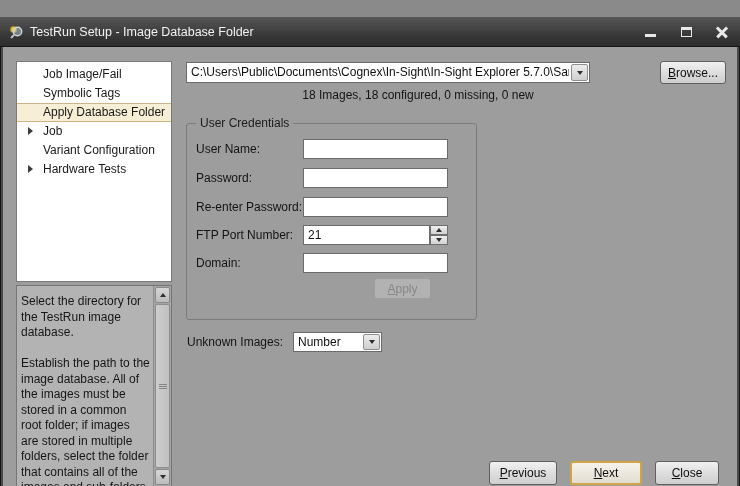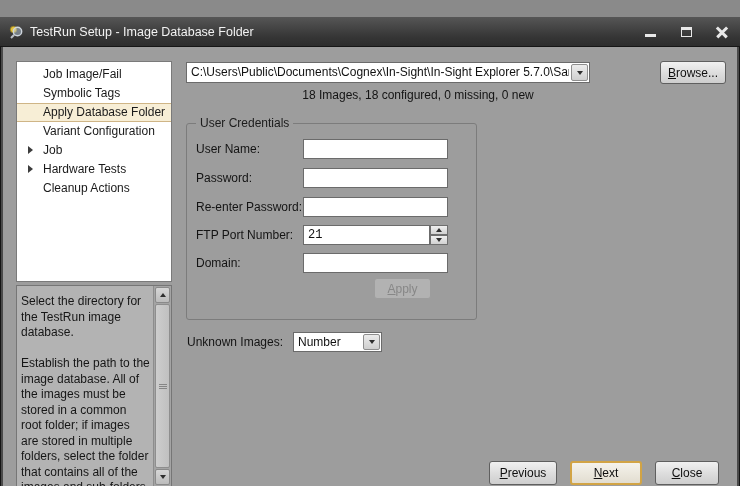--- a/index.html
+++ b/index.html
@@ -138,21 +138,21 @@
     left:186px; top:106px; width:291px; height:197px;
     border:1px solid #7c7c7c; border-radius:3px;
   }
   .group-title {
     position:absolute; left:9px; top:-8px; padding:0 4px;
     background:#9d9d9d; font-size:12px; color:#1c1c1c;
   }
   .fld-label { font-size:12px; color:#141414; line-height:20px; white-space:nowrap; }
   .txt {
     position:absolute; background:#fff; border:1px solid #6b6b6b;
-    font-family:Liberation Mono, monospace; font-size:12px; color:#111;
+    font-family:Liberation Sans, sans-serif; font-size:12px; color:#111;
     padding:8px 4px; outline:none;
   }
   .spin {
     position:absolute; width:18px; height:20px;
   }
   .spin-btn {
     position:absolute; left:0; right:0; height:10px;
     background:linear-gradient(#efefef,#d2d2d2); border:1px solid #6f6f6f;
     display:flex; align-items:center; justify-content:center;
   }
@@ -204,32 +204,29 @@
     <div class="tree-item">
       <span>Job Image/Fail</span>
     </div>
     <div class="tree-item">
       <span>Symbolic Tags</span>
     </div>
     <div class="tree-item selected">
       <span>Apply Database Folder</span>
     </div>
     <div class="tree-item">
-      <span>Variant Configuration</span>
-    </div>
-    <div class="tree-item">
       <span class="expander"></span>
       <span>Job</span>
     </div>
     <div class="tree-item">
+      <span>Variant Configuration</span>
+    </div>
+    <div class="tree-item">
       <span class="expander"></span>
       <span>Hardware Tests</span>
-    </div>
-    <div class="tree-item">
-      <span>Cleanup Actions</span>
     </div>
   </div>
 
   <div class="abs descbox">
     <div class="desc-text">Select the directory for the TestRun image database.
 
 Establish the path to the image database. All of the images must be stored in a common root folder; if images are stored in multiple folders, select the folder that contains all of the images and sub-folders with images.</div>
     <div class="vscroll">
       <div class="sb-btn sb-up">
           <span class="tri-up"></span>

